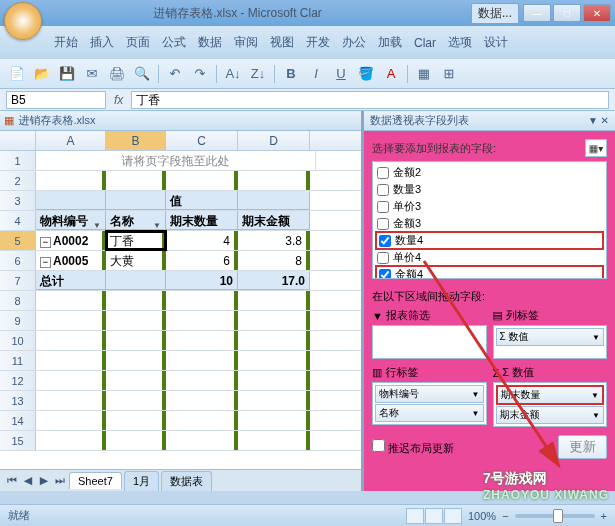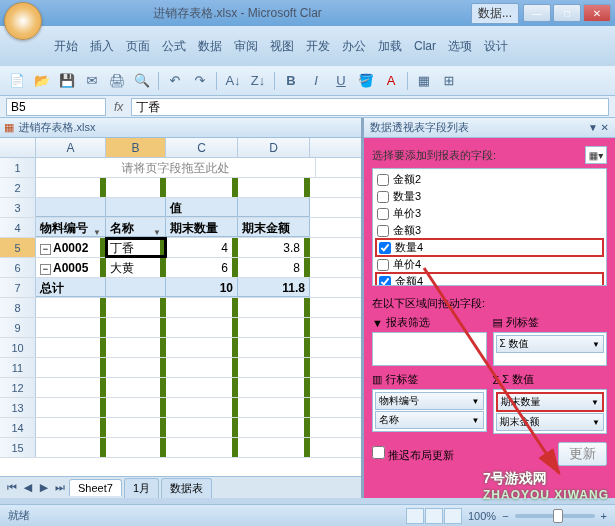--- a/index.html
+++ b/index.html
@@ -5,21 +5,21 @@
 * { box-sizing: border-box; margin: 0; padding: 0; font-family: "Microsoft YaHei", Arial, sans-serif; }
 body { background: #bfd6ec; width: 615px; height: 526px; overflow: hidden; position: relative; font-size: 12px; }
 
 .titlebar { height: 26px; background: linear-gradient(#8db9e6,#6ba6db); display: flex; align-items:center; color:#fff; padding:0 4px; }
 .titlebar .title-text { flex:1; text-align:center; font-size:12px; color:#4a5568;}
 .titlebar .tab-data { background:#d4e6f8; border:1px solid #7ba5cc; padding:1px 6px; color:#333; margin-right:4px; border-radius:2px 2px 0 0;}
 .win-btns { display:flex; gap:2px;}
 .win-btn { width:28px; height:18px; background:linear-gradient(#e8f0f8,#c8dbed); border:1px solid #7ba5cc; border-radius:2px; display:flex; align-items:center; justify-content:center; font-size:10px;}
 .win-btn.close { background:linear-gradient(#e07878,#c84848); color:#fff;}
 
-.menubar { height:40px; background:linear-gradient(#d8e9f8,#bcd6ec); display:flex; align-items:center; padding:0 4px; gap:0;}
+.menubar { height:33px; background:linear-gradient(#d8e9f8,#bcd6ec); display:flex; align-items:center; padding:0 4px; gap:0;}
 .office-btn { width:38px; height:38px; border-radius:50%; background:radial-gradient(circle,#fff,#f0c070,#e8a040); position:absolute; top:2px; left:4px; border:1px solid #b89050; z-index:5; box-shadow:0 1px 3px rgba(0,0,0,0.3);}
 .menu-item { padding:2px 6px; color:#3b5a7e; cursor:pointer; font-size:12px;}
 .menu-item:first-of-type { margin-left:44px;}
 
 .toolbar { height:30px; background:linear-gradient(#e8f2fb,#d4e6f5); border-bottom:1px solid #9fc0dd; display:flex; align-items:center; padding:0 6px; gap:3px;}
 .tool-btn { width:22px; height:22px; border:1px solid transparent; border-radius:2px; display:flex; align-items:center; justify-content:center; font-size:13px; color:#4a6a8a;}
 .tool-sep { width:1px; height:18px; background:#9fc0dd; margin:0 2px;}
 
 .formula-bar { height:22px; background:#e4eef8; border-bottom:1px solid #9fc0dd; display:flex; align-items:center; padding:0 6px; gap:8px;}
 .name-box { width:100px; height:18px; background:#fff; border:1px solid #9fc0dd; padding:0 4px; font-size:12px; display:flex; align-items:center;}
@@ -32,21 +32,21 @@
 .sheet-titlebar .x-icon{ color:#c05020; margin-right:4px;}
 
 .grid-container { position:relative; height:332px; overflow:hidden; background:#fff;}
 .col-headers { display:flex; height:20px; background:linear-gradient(#f4f8fc,#e0ebf5); border-bottom:1px solid #b8cde0;}
 .corner { width:36px; border-right:1px solid #b8cde0;}
 .col-h { border-right:1px solid #b8cde0; text-align:center; color:#3b5a7e; font-size:12px; line-height:20px;}
 .col-h.A{width:70px;} .col-h.B{width:60px; background:#f0c878;} .col-h.C{width:72px;} .col-h.D{width:72px;}
 .row { display:flex; height:20px; border-bottom:1px solid #d4dce5;}
 .row-h { width:36px; background:linear-gradient(90deg,#f4f8fc,#e0ebf5); border-right:1px solid #b8cde0; text-align:center; color:#3b5a7e; font-size:11px; line-height:20px;}
 .row-h.sel { background:#f0c878;}
-.cell { border-right:6px solid #4d7c0f; padding:0 4px; font-size:12px; line-height:20px; overflow:hidden; white-space:nowrap;}
+.cell { border-right:4px solid #4d7c0f; padding:0 4px; font-size:12px; line-height:20px; overflow:hidden; white-space:nowrap;}
 .cell.A{width:70px;} .cell.B{width:60px;} .cell.C{width:72px;} .cell.D{width:72px;}
 .merged-header { width:280px; text-align:center; color:#888; border-right:1px solid #d4dce5;}
 .pvt-hdr { background:#d8e8f6; font-weight:bold; border-right:1px solid #9fc0dd !important; border-bottom:1px solid #9fc0dd;}
 .dropdown-cell::after { content:"▼"; font-size:8px; float:right; color:#555; margin-top:5px;}
 .collapse-btn { display:inline-block; width:11px; height:11px; border:1px solid #888; background:#fff; text-align:center; line-height:9px; font-size:9px; margin-right:2px; color:#333;}
 .selected-cell { outline:3px solid #000; outline-offset:-2px;}
 .num { text-align:right;}
 .bold { font-weight:bold;}
 
 .sheet-tabs { position:absolute; bottom:0; left:0; right:0; height:22px; background:#d8e6f2; border-top:1px solid #9fc0dd; display:flex; align-items:center; padding:0 4px; font-size:11px;}
@@ -205,21 +205,21 @@
         <div class="cell A bold"><span class="collapse-btn">−</span><span>A0005</span></div>
         <div class="cell B">大黄</div>
         <div class="cell C num">6</div>
         <div class="cell D num">8</div>
       </div>
       <div class="row">
         <div class="row-h">7</div>
         <div class="cell A pvt-hdr bold">总计</div>
         <div class="cell B pvt-hdr"></div>
         <div class="cell C pvt-hdr num bold">10</div>
-        <div class="cell D pvt-hdr num bold">11.8</div>
+        <div class="cell D pvt-hdr num bold">17.0</div>
       </div>
       <div class="row">
           <div class="row-h">8</div>
           <div class="cell A"></div>
           <div class="cell B"></div>
           <div class="cell C"></div>
           <div class="cell D"></div>
         </div>
       <div class="row">
           <div class="row-h">9</div>

